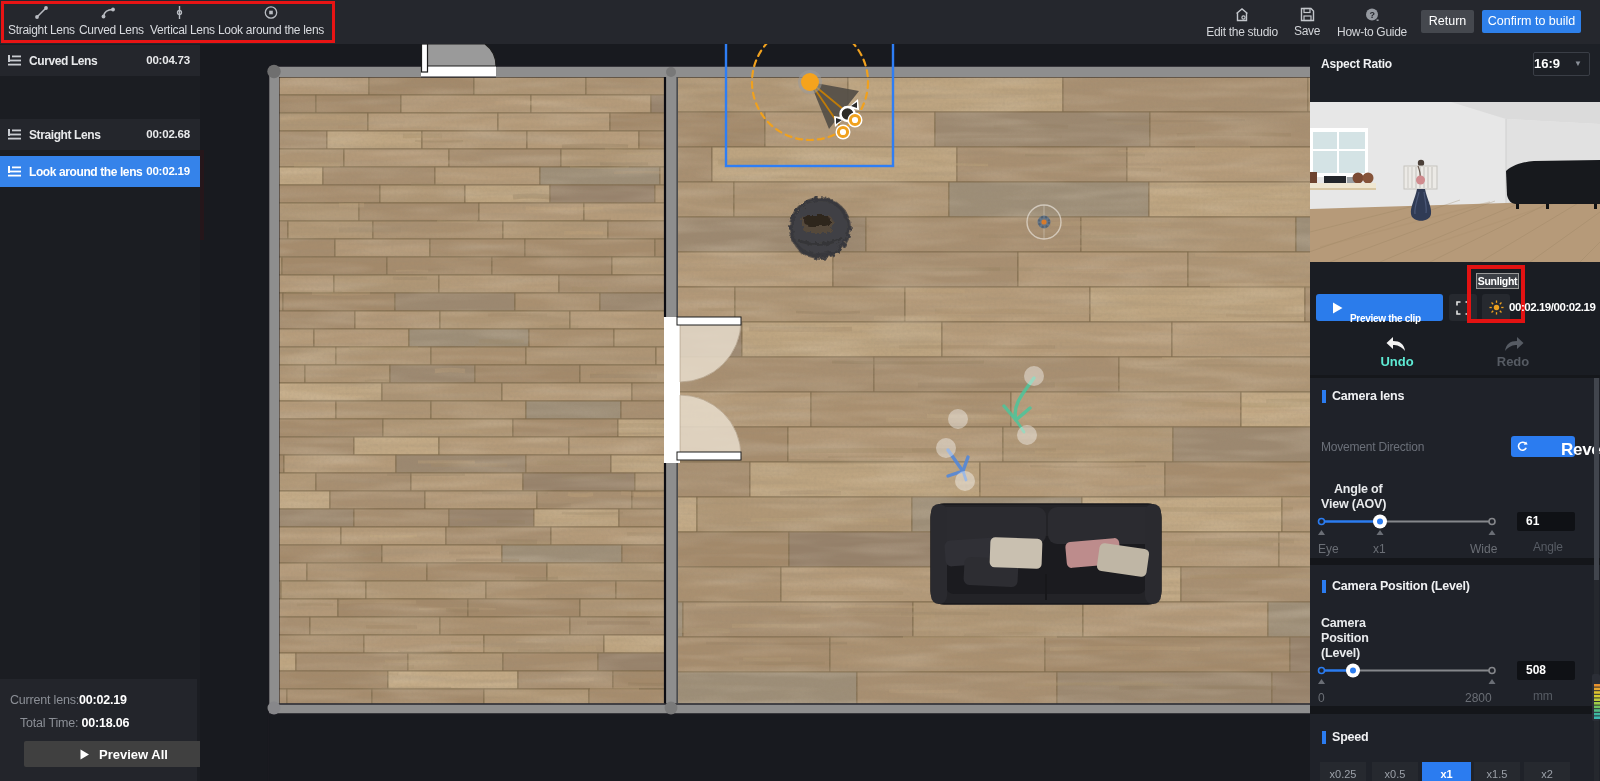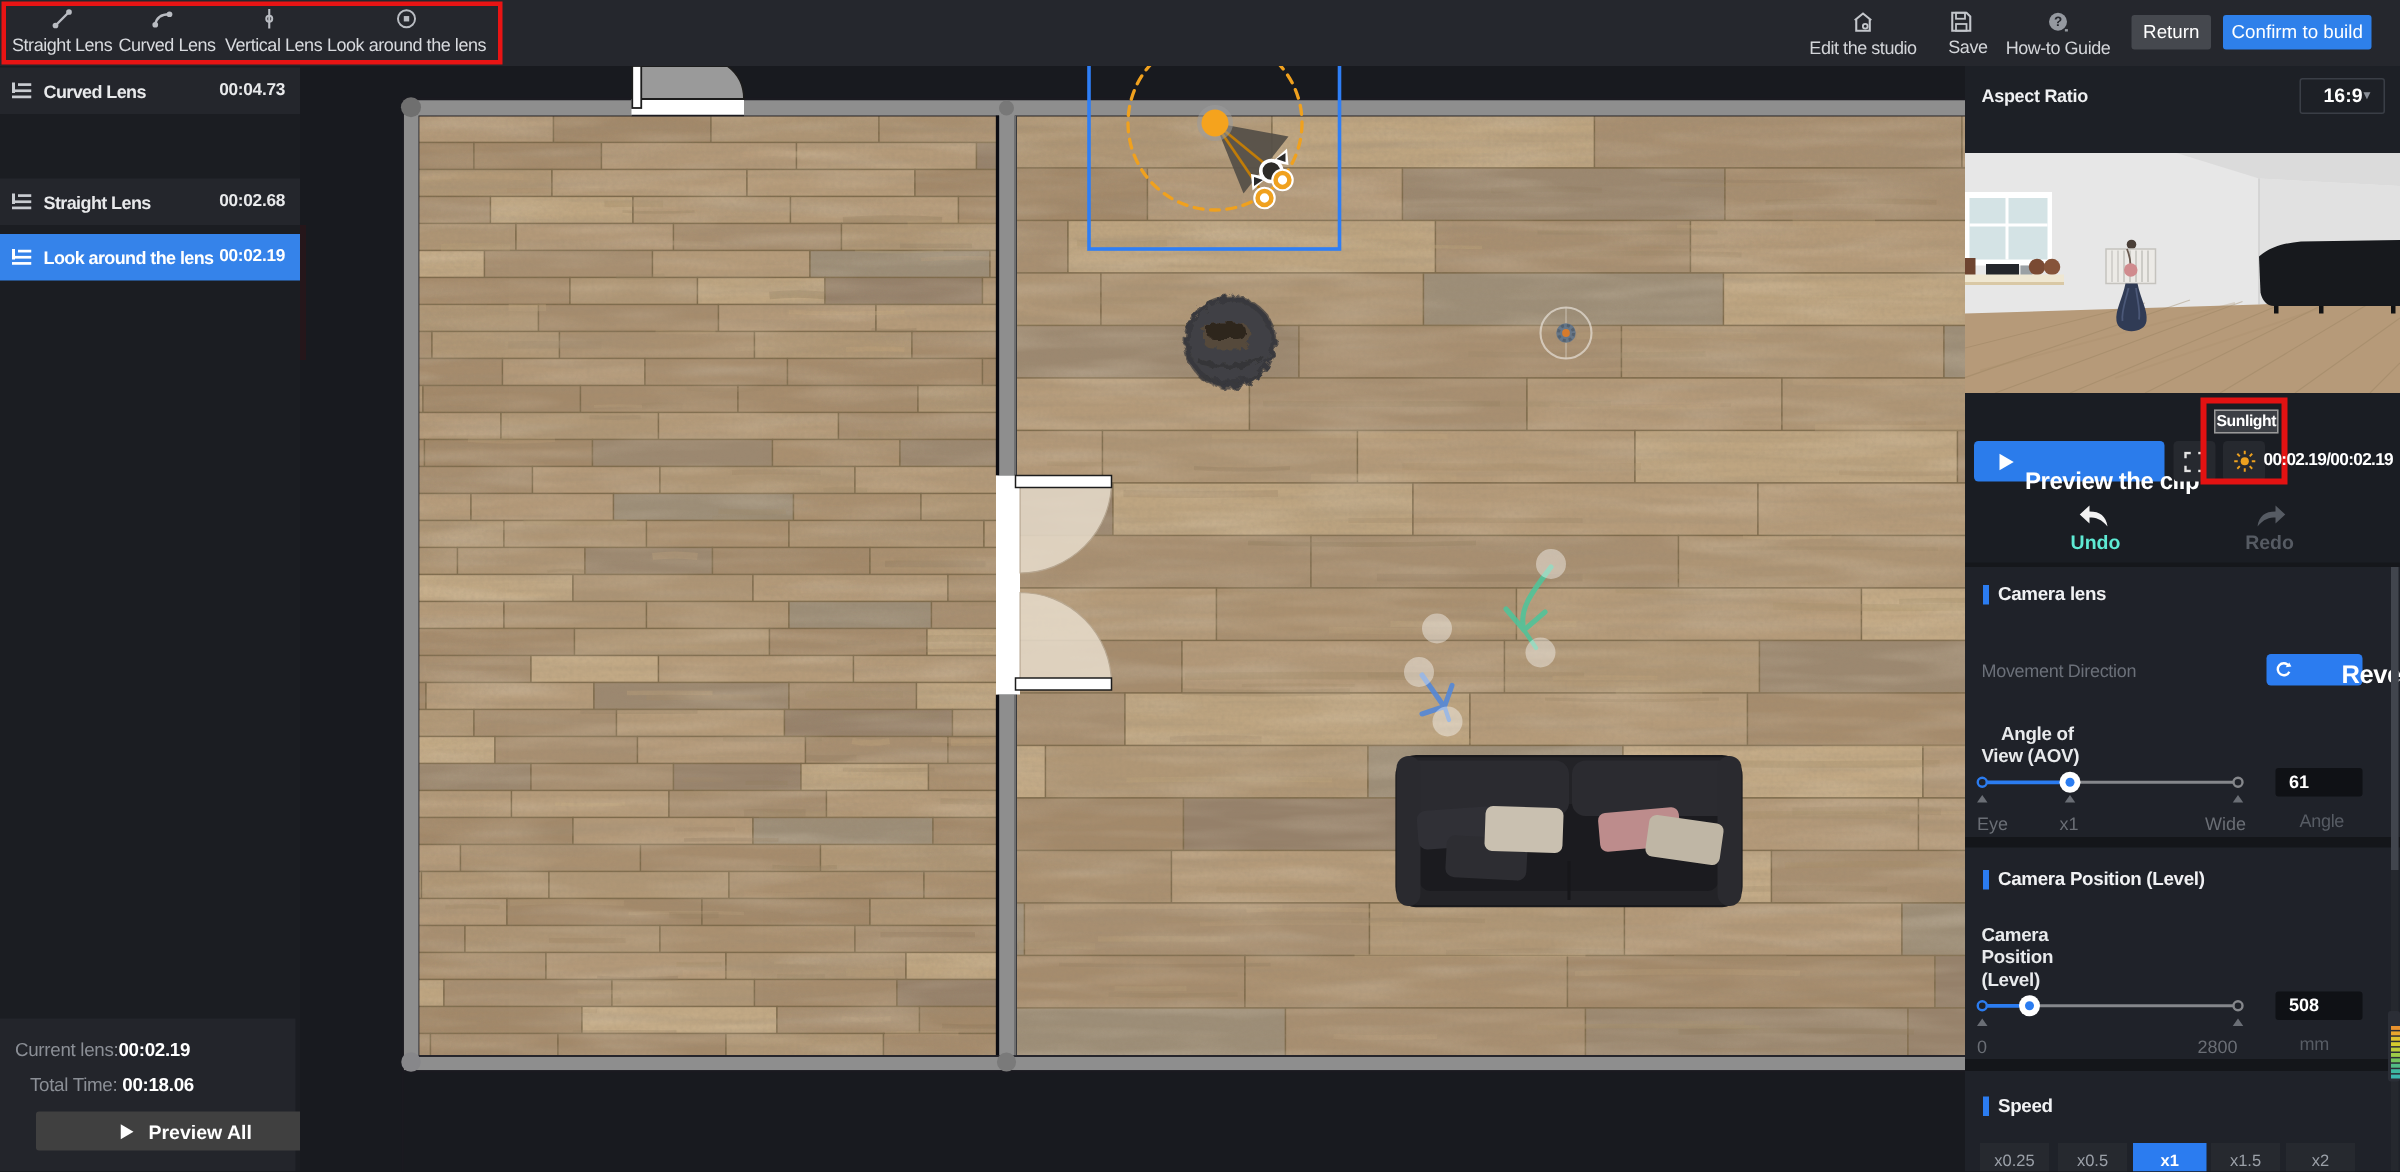--- a/index.html
+++ b/index.html
@@ -62,21 +62,21 @@
         <rect x="6.2" y="5.7" width="3.6" height="3.6" fill="#b9bcc2"></rect>
       </svg>
   Look around the lens</div>
 
  <div class="tbtn" style="left:1202px;top:7px;width:80px;">
   <svg width="16" height="16" viewBox="0 0 16 16">
         <path d="M2.5,6.5 L8,2 L13.5,6.5 M3.5,6 L3.5,13.5 L12.5,13.5 L12.5,6" stroke="#c3c6cb" stroke-width="1.4" fill="none"></path>
         <circle cx="9.5" cy="10.5" r="1.6" fill="none" stroke="#c3c6cb" stroke-width="1.2"></circle>
       </svg>
   Edit the studio</div>
- <div class="tbtn" style="left:1289px;top:7px;width:36px;text-align:right;">
+ <div class="tbtn" style="left:1289px;top:7px;width:36px;">
   <svg width="15" height="15" viewBox="0 0 15 15">
         <path d="M1.5,1.5 L11,1.5 L13.5,4 L13.5,13.5 L1.5,13.5 Z" stroke="#c3c6cb" stroke-width="1.4" fill="none"></path>
         <rect x="4" y="1.5" width="6" height="4" fill="none" stroke="#c3c6cb" stroke-width="1.2"></rect>
         <rect x="4" y="9" width="7" height="4.5" fill="none" stroke="#c3c6cb" stroke-width="1.2"></rect>
       </svg>
   Save</div>
  <div class="tbtn" style="left:1333px;top:7px;width:78px;">
   <svg width="16" height="16" viewBox="0 0 16 16">
         <circle cx="8" cy="7.5" r="6" fill="#9599a0"></circle>
         <text x="8" y="10.6" font-size="9" font-weight="bold" fill="#25272d" text-anchor="middle" font-family="Liberation Sans">?</text>
@@ -705,21 +705,21 @@
  <circle cx="647.5" cy="70" r="7" fill="#2e2c28" stroke="#ffffff" stroke-width="2.4"></circle>
  <circle cx="655" cy="76" r="7.5" fill="#ffffff"></circle>
  <circle cx="655" cy="76" r="4.6" fill="#ffffff" stroke="#f0a11e" stroke-width="3"></circle>
  <circle cx="643" cy="88" r="7.5" fill="#ffffff"></circle>
  <circle cx="643" cy="88" r="4.6" fill="#ffffff" stroke="#f0a11e" stroke-width="3"></circle>
 </svg>
 </div>
 
 <div id="rpanel">
  <div style="position:absolute;left:11px;top:13px;font-size:12px;font-weight:700;color:#f0f1f3;letter-spacing:-0.2px;">Aspect Ratio</div>
- <div style="position:absolute;left:223px;top:8px;width:57px;height:24px;border:1px solid #3a3e46;border-radius:2px;color:#fff;font-size:13px;font-weight:700;line-height:22px;padding-left:15px;">16:9<span style="position:absolute;right:7px;top:0px;color:#8a8f98;font-size:8px;">▼</span></div>
+ <div style="position:absolute;left:223px;top:8px;width:57px;height:24px;border:1px solid #3a3e46;border-radius:2px;color:#fff;font-size:13px;font-weight:700;line-height:22px;padding-left:0;">16:9<span style="position:absolute;right:7px;top:0px;color:#8a8f98;font-size:8px;">▼</span></div>
 
  <svg style="position:absolute;left:0;top:58px;" width="290" height="160" viewBox="0 0 290 160">
   <rect x="0" y="0" width="290" height="160" fill="#e7e7e7"></rect>
   <polygon points="141,0 290,0 290,22 196,17" fill="#dbdbdb"></polygon>
   <polygon points="196,17 290,22 290,100 196,101" fill="#e1e1e1"></polygon>
   <line x1="196" y1="17" x2="196" y2="101" stroke="#cfcfcf" stroke-width="1"></line>
   <polygon points="0,107 196,101 290,96 290,160 0,160" fill="#b69a79"></polygon>
   <g stroke="#97805f" stroke-width="0.8" opacity="0.4">
    <line x1="-30" y1="160" x2="150" y2="98"></line>
         <line x1="20" y1="160" x2="185" y2="99"></line>
@@ -764,21 +764,21 @@
   <rect x="206" y="102" width="3" height="5" fill="#101113"></rect>
   <rect x="236" y="102" width="3" height="5" fill="#101113"></rect>
   <rect x="284" y="102" width="3" height="5" fill="#101113"></rect>
  </svg>
 
  <div style="position:absolute;left:0;top:218px;width:290px;height:113px;background:#1a1d23;"></div>
  <div class="bluebtn" style="left:6px;top:250px;width:127px;height:27px;background:#2b7ceb;">
   <svg width="11" height="12" viewBox="0 0 11 12" style="position:absolute;left:16px;top:8px;">
         <polygon points="1,0.5 10.5,6 1,11.5" fill="#fff"></polygon>
       </svg>
-  <div style="position:absolute;left:34px;top:7px;font-size:16px;font-weight:700;letter-spacing:-0.3px;white-space:nowrap;margin-top:12px;">Preview the clip</div>
+  <div style="position:absolute;left:34px;top:7px;font-size:10px;font-weight:700;letter-spacing:-0.3px;white-space:nowrap;margin-top:12px;">Preview the clip</div>
  </div>
  <div style="position:absolute;left:139px;top:250px;width:28px;height:27px;background:#26292f;border-radius:3px;">
   <svg width="14" height="14" viewBox="0 0 14 14" style="position:absolute;left:7px;top:7px;">
         <path d="M1,4.5 L1,1 L4.5,1 M9.5,1 L13,1 L13,4.5 M13,9.5 L13,13 L9.5,13 M4.5,13 L1,13 L1,9.5" stroke="#e4e4e4" stroke-width="1.6" fill="none"></path>
       </svg>
  </div>
  <div style="position:absolute;left:172px;top:250px;width:28px;height:27px;background:#26292f;border-radius:3px;">
   <svg width="15" height="15" viewBox="0 0 16 16" style="position:absolute;left:7px;top:6px;">
         <circle cx="8" cy="8" r="2.9" fill="#eda11f"></circle>
         <g stroke="#eda11f" stroke-width="1.4">

